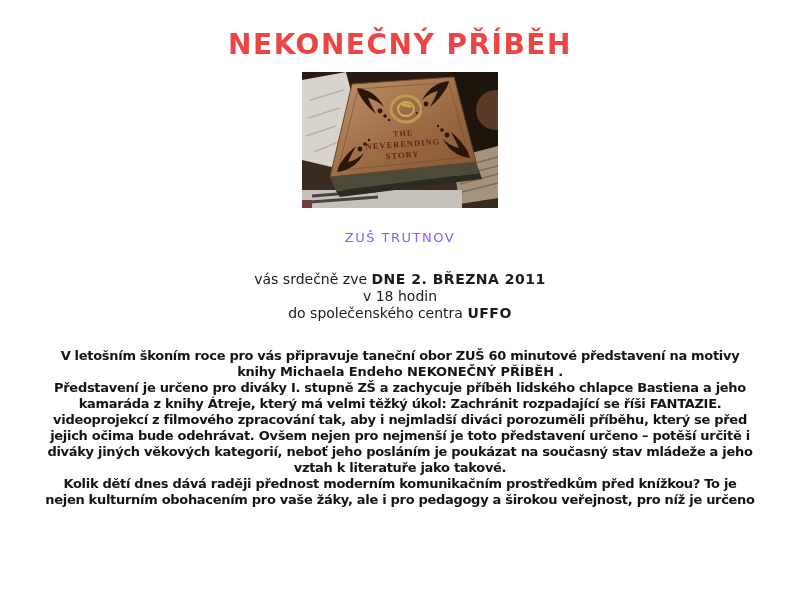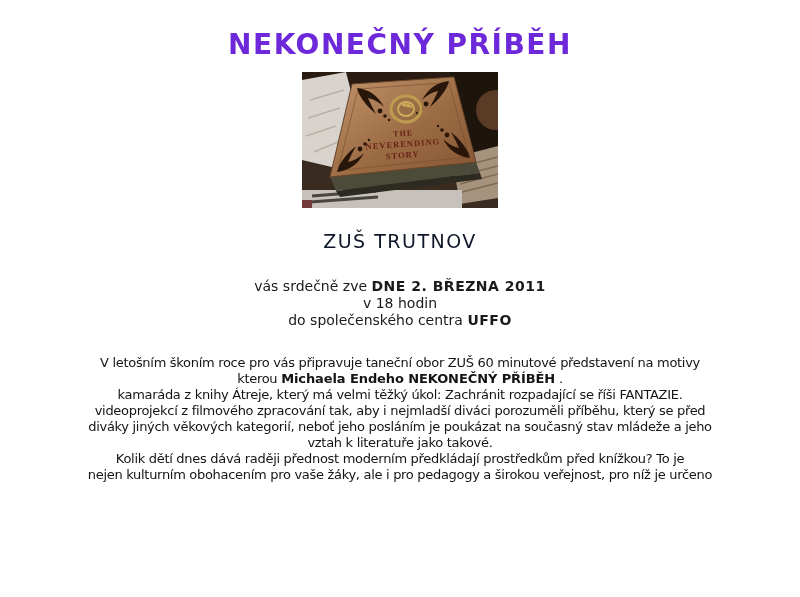--- a/index.html
+++ b/index.html
@@ -17,51 +17,51 @@
     height: 597px;
     position: relative;
     text-align: center;
   }
   .page-title {
     margin: 0;
     padding-top: 28px;
     font-size: 28px;
     font-weight: bold;
     letter-spacing: 1.5px;
-    color: #6d28d9;
+    color: #ef4444;
   }
   .photo-wrap {
     width: 196px;
     height: 136px;
     margin: 11px auto 0 auto;
     overflow: hidden;
   }
   .photo-wrap svg { display: block; filter: blur(0.3px) saturate(0.9); }
   .organizer {
     margin-top: 22px;
-    font-size: 19px;
+    font-size: 13px;
     letter-spacing: 1.5px;
-    color: #0f172a;
+    color: #8b5cf6;
   }
   .invite {
     margin-top: 26px;
     font-size: 14px;
     line-height: 17px;
     color: #1a1a1a;
   }
   .invite b { letter-spacing: 0.5px; }
   .body-text {
     margin: 26px auto 0 auto;
     width: 770px;
     font-size: 13px;
     line-height: 16px;
     letter-spacing: -0.3px;
     color: #141414;
   }
-  .body-line { white-space: nowrap; }
+  .body-line { white-space: nowrap; font-weight: bold; }
   .body-line b { letter-spacing: -0.1px; }
 </style>
 </head>
 <body>
 
 <div class="page">
 
   <h1 class="page-title">NEKONEČNÝ PŘÍBĚH</h1>
 
   <div class="photo-wrap">
@@ -139,22 +139,24 @@
   <div class="organizer">ZUŠ TRUTNOV</div>
 
   <div class="invite">
     <div><span>vás srdečně zve </span><b>DNE 2. BŘEZNA 2011</b></div>
     <div>v 18 hodin</div>
     <div><span>do společenského centra </span><b>UFFO</b></div>
   </div>
 
   <div class="body-text">
       <div class="body-line"><span>V letošním škoním roce pro vás připravuje taneční obor ZUŠ 60 minutové představení na motivy</span></div>
-      <div class="body-line"><span>kterou </span><b>Michaela Endeho NEKONEČNÝ PŘÍBĚH</b><span> .</span></div>
+      <div class="body-line"><span>knihy </span><b>Michaela Endeho NEKONEČNÝ PŘÍBĚH</b><span> .</span></div>
+      <div class="body-line"><span>Představení je určeno pro diváky I. stupně ZŠ a zachycuje příběh lidského chlapce Bastiena a jeho</span></div>
       <div class="body-line"><span>kamaráda z knihy Átreje, který má velmi těžký úkol: Zachránit rozpadající se říši FANTAZIE.</span></div>
       <div class="body-line"><span>videoprojekcí z filmového zpracování tak, aby i nejmladší diváci porozuměli příběhu, který se před</span></div>
+      <div class="body-line"><span>jejich očima bude odehrávat. Ovšem nejen pro nejmenší je toto představení určeno – potěší určitě i</span></div>
       <div class="body-line"><span>diváky jiných věkových kategorií, neboť jeho posláním je poukázat na současný stav mládeže a jeho</span></div>
       <div class="body-line"><span>vztah k literatuře jako takové.</span></div>
-      <div class="body-line"><span>Kolik dětí dnes dává raději přednost moderním předkládají prostředkům před knížkou? To je</span></div>
+      <div class="body-line"><span>Kolik dětí dnes dává raději přednost moderním komunikačním prostředkům před knížkou? To je</span></div>
       <div class="body-line"><span>nejen kulturním obohacením pro vaše žáky, ale i pro pedagogy a širokou veřejnost, pro níž je určeno</span></div>
     </div>
 
 </div>
 
 </body></html>

